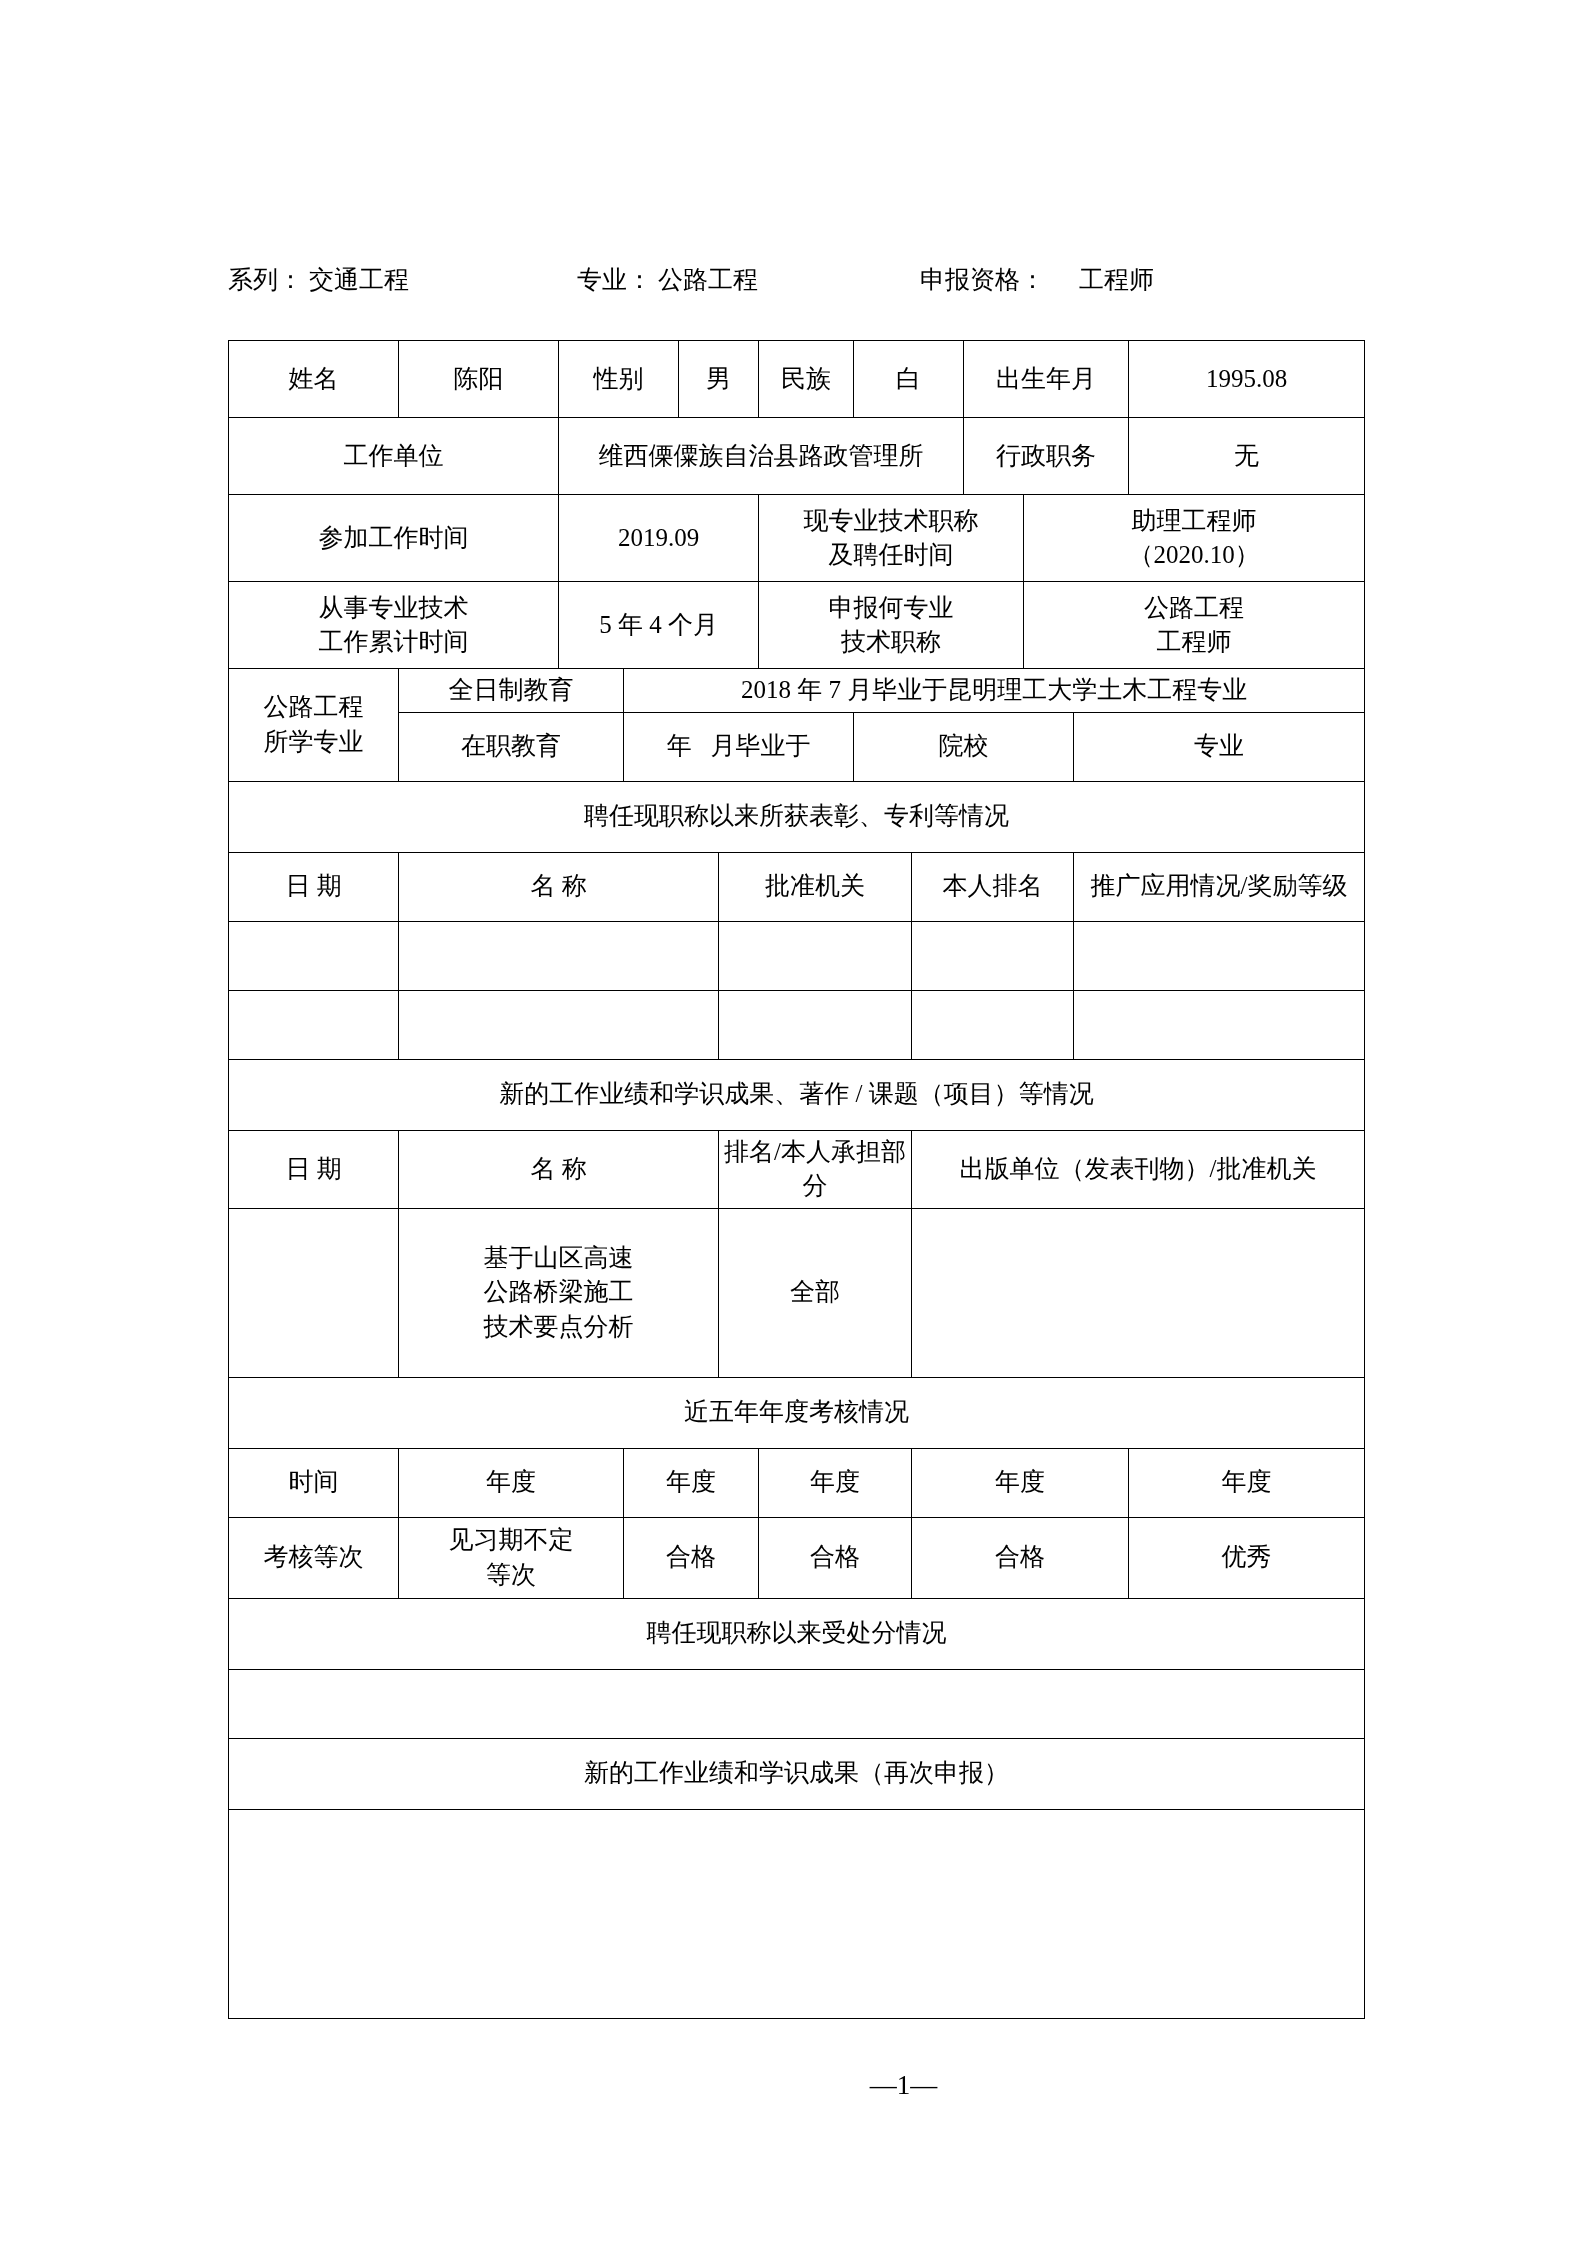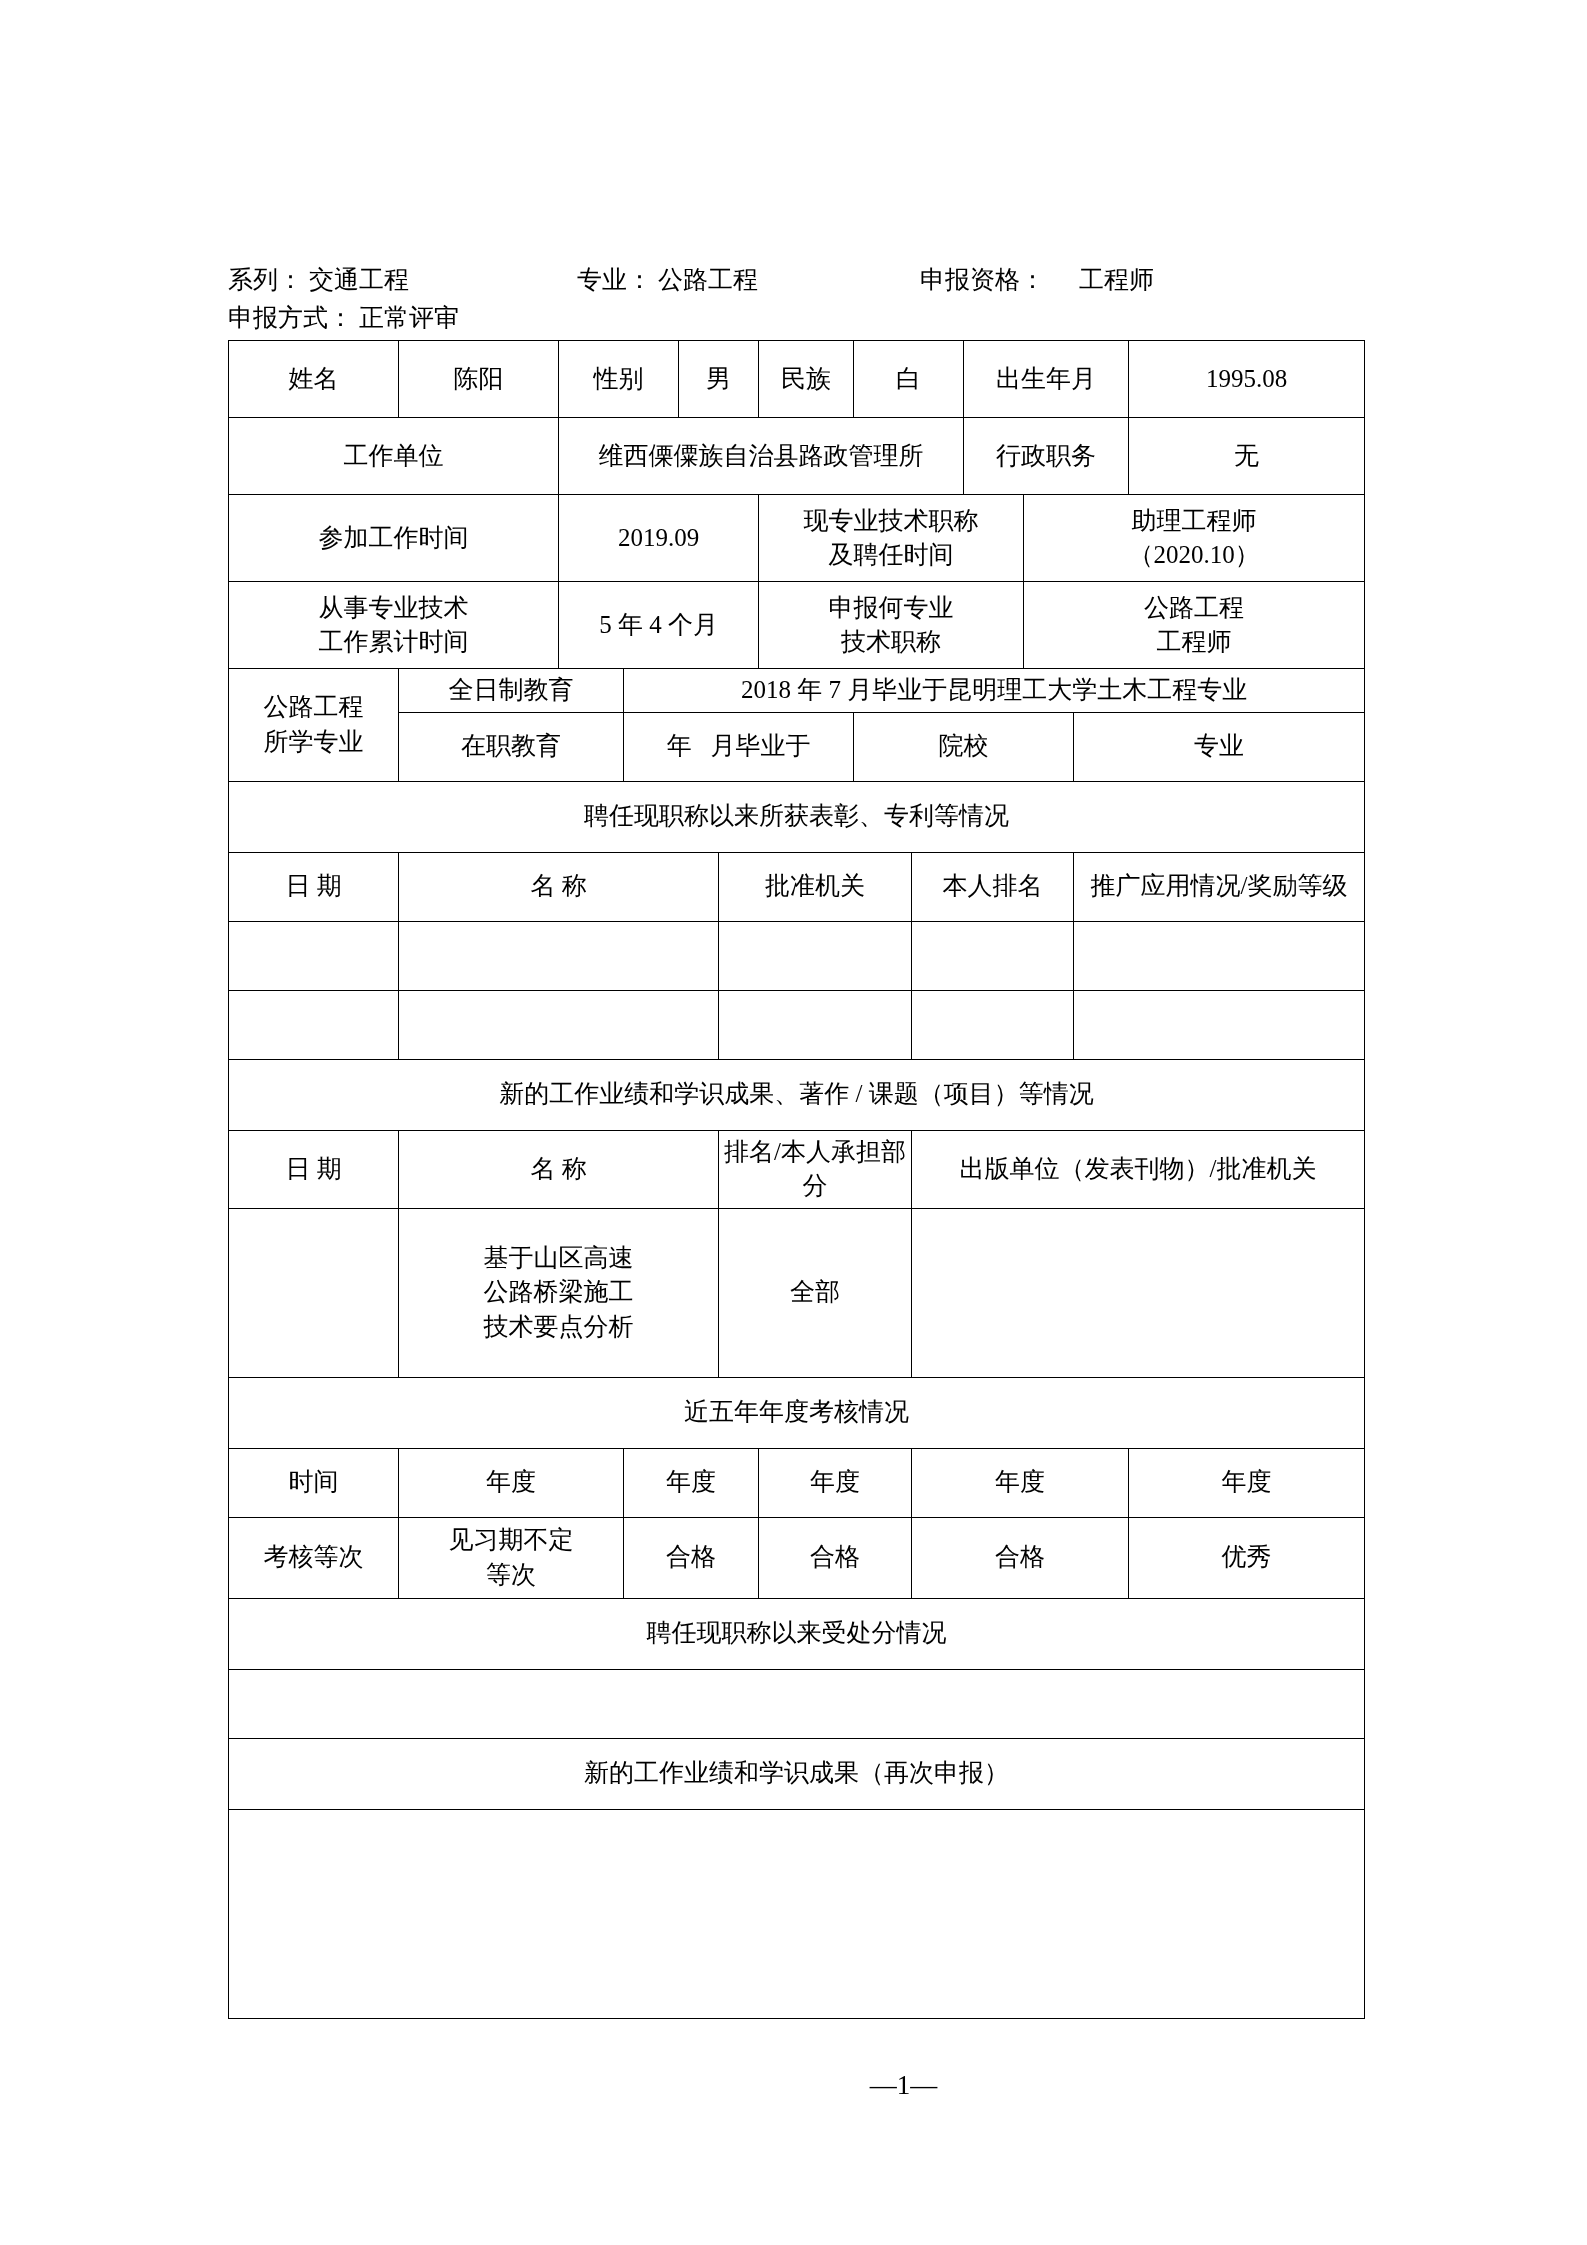--- a/index.html
+++ b/index.html
@@ -121,26 +121,20 @@
       <span class="hdr-gap-a"></span>
       <span class="hdr-cell">
         <span class="hdr-label">专业：</span>
         <span class="hdr-value">公路工程</span>
       </span>
       <span class="hdr-gap-b"></span>
       <span class="hdr-cell">
         <span class="hdr-label">申报资格：</span>
         <span class="hdr-gap-c"></span>
         <span class="hdr-value">工程师</span>
-      </span>
-    </div>
-    <div class="hdr-row">
-      <span class="hdr-cell">
-        <span class="hdr-label">申报方式：</span>
-        <span class="hdr-value">正常评审</span>
       </span>
     </div>
   </div>
 
   <table class="main">
     <colgroup>
       <col style="width:72px">
         <col style="width:48px">
         <col style="width:50px">
       <col style="width:100px">

